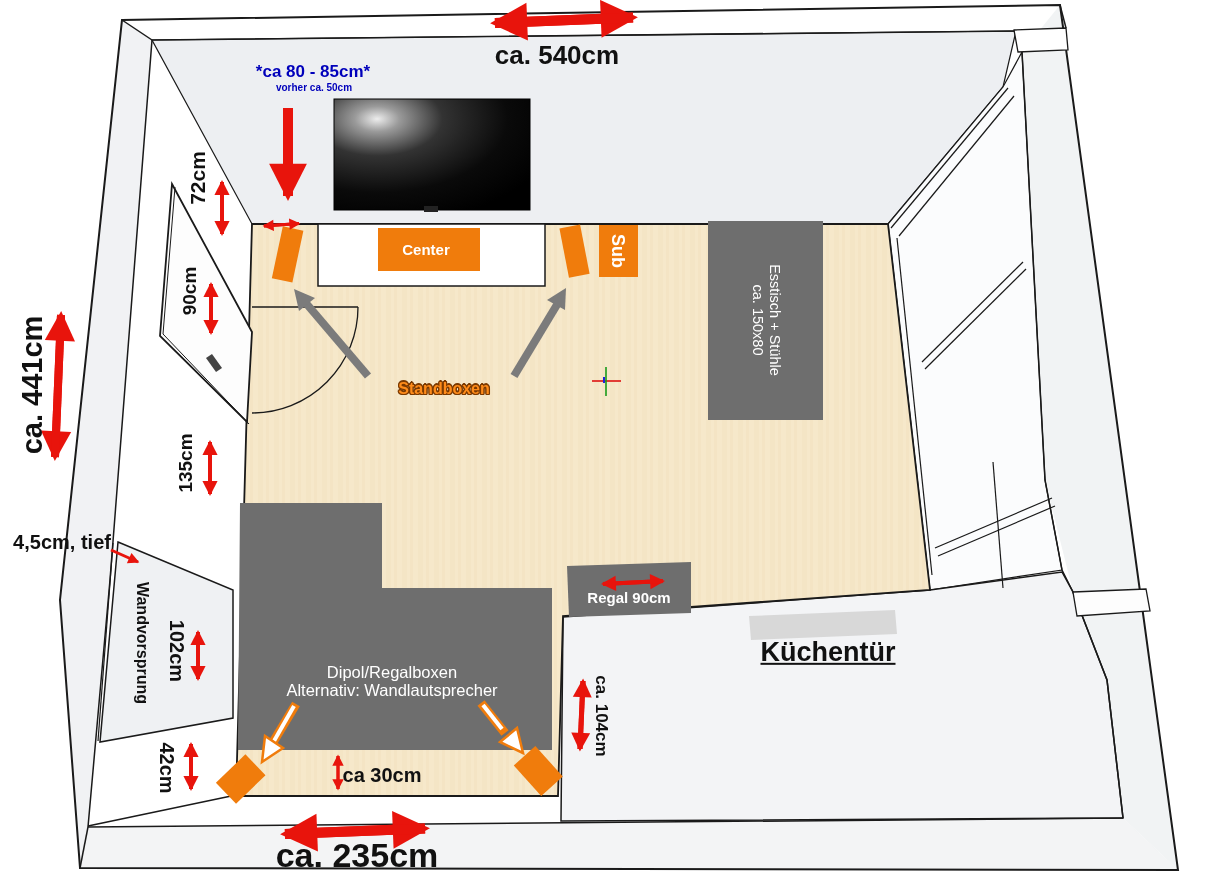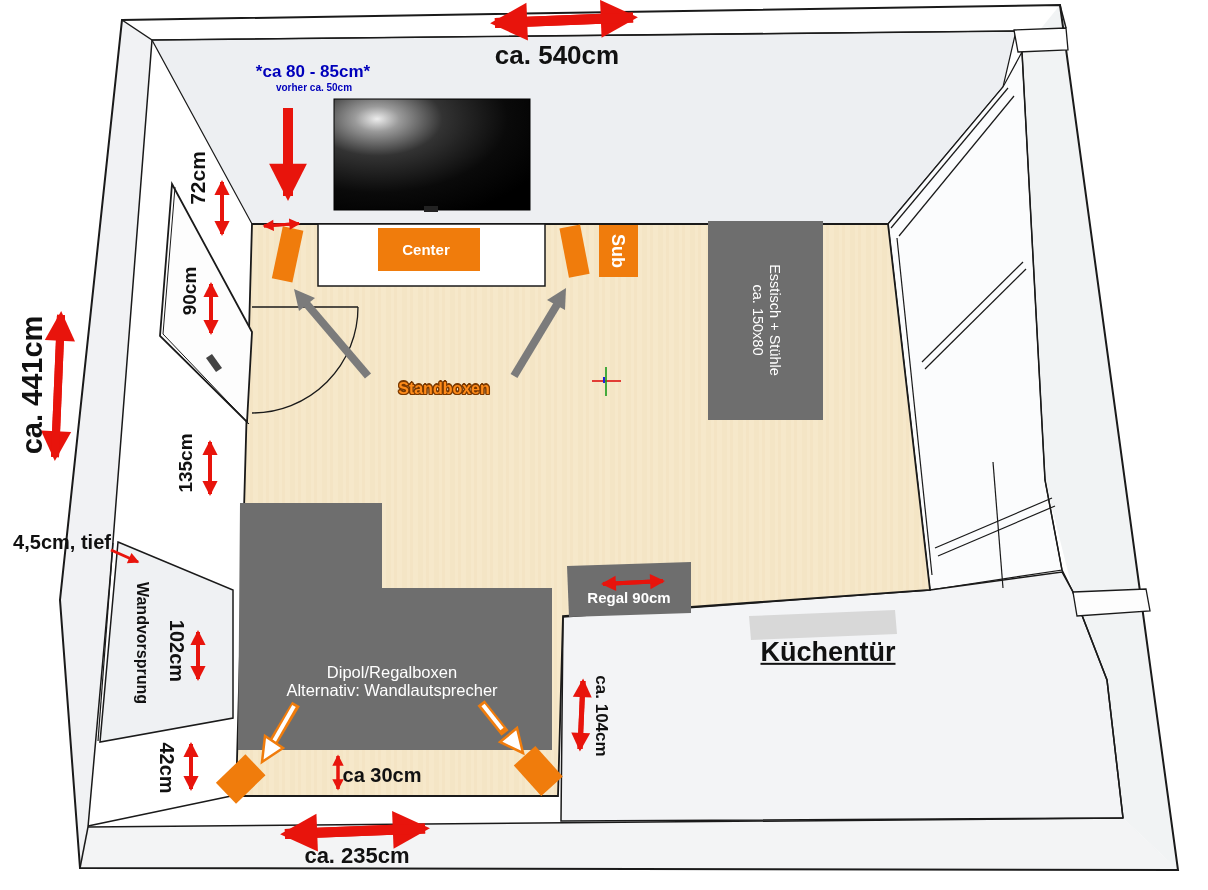--- a/index.html
+++ b/index.html
@@ -190,15 +190,15 @@
 <div class="lbl white" style="left:629px;top:598px;font-size:15px;">Regal 90cm</div>
 <div class="lbl" style="left:828px;top:652px;font-size:27px;text-decoration:underline;">Küchentür</div>
 
 <div class="lbl multiline white" style="left:392px;top:681px;font-size:16.5px;line-height:17.5px;">
   <div>Dipol/Regalboxen</div>
   <div>Alternativ: Wandlautsprecher</div>
 </div>
 
 <div class="lbl" style="left:374px;top:775px;font-size:20px;margin-left:8px;">ca 30cm</div>
 <div class="lbl cw" style="left:601px;top:716px;font-size:17px;">ca. 104cm</div>
-<div class="lbl" style="left:357px;top:856px;font-size:22px;">ca. 235cm</div>
+<div class="lbl" style="left:357px;top:856px;font-size:34px;">ca. 235cm</div>
 
 </div>
 
 </body></html>

